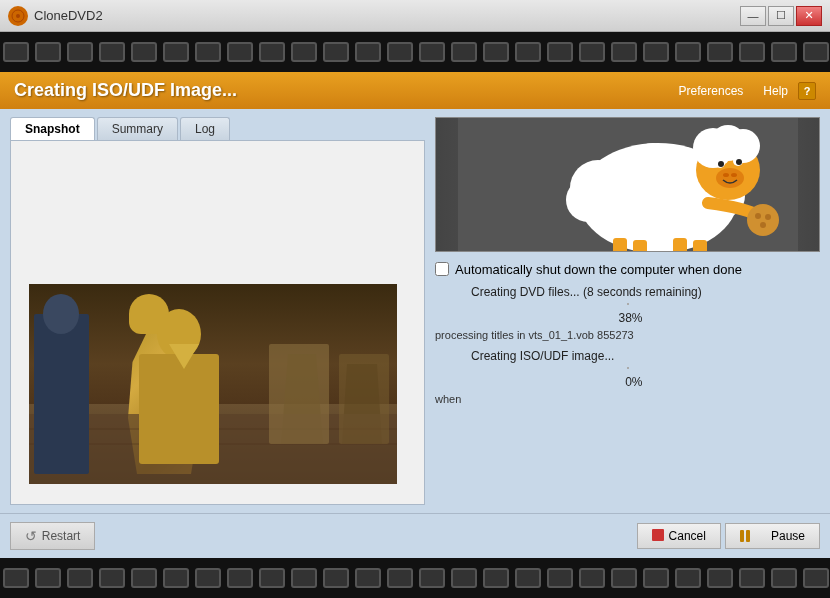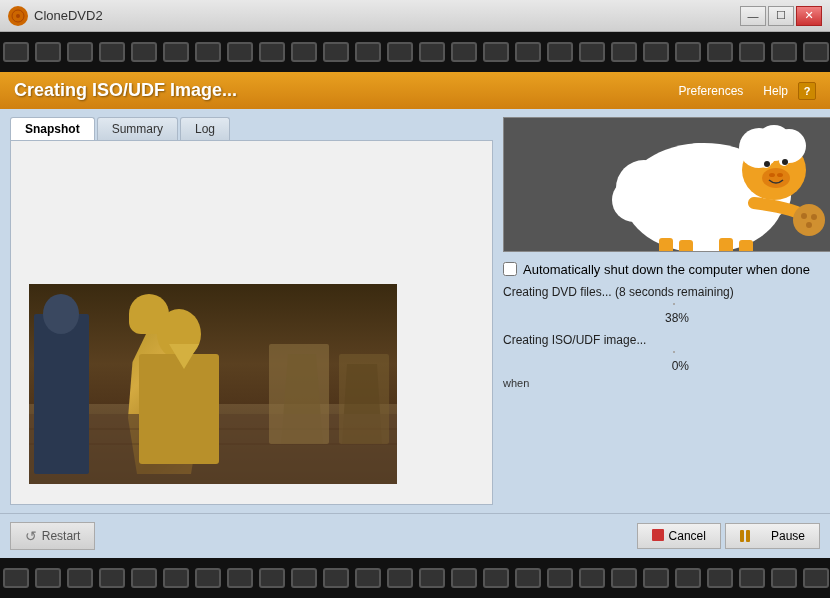--- a/index.html
+++ b/index.html
@@ -147,21 +147,21 @@
       flex: 1;
       display: flex;
       flex-direction: row;
       padding: 8px 10px;
       gap: 10px;
       overflow: hidden;
     }
 
     
     .left-panel {
-      width: 483px;
+      width: 415px;
       display: flex;
       flex-direction: column;
       flex-shrink: 0;
     }
 
     
     .tab-bar {
       display: flex;
       gap: 2px;
       margin-bottom: 0;
@@ -322,20 +322,21 @@
 
     .progress-section {
       display: flex;
       flex-direction: column;
       gap: 4px;
     }
 
     .progress-label {
       font-size: 12px;
       color: #222;
+      margin-left: 36px;
     }
     .progress-row {
       display: flex;
       align-items: center;
       gap: 6px;
       flex-direction: column;
     }
     .progress-bar-container {
       flex: 1;
       height: 18px;
@@ -594,20 +595,21 @@
         </div>
 
         <div class="progress-section">
           <span class="progress-label">Creating DVD files... (8 seconds remaining)</span>
           <div class="progress-row">
             <div class="progress-bar-container">
               <div class="progress-bar-fill" style="width:38%"></div>
             </div>
             <span class="progress-pct">38%</span>
           </div>
+          <span class="progress-subtext">processing titles in vts_01_1.vob 855273</span>
         </div>
 
         <div class="progress-section">
           <span class="progress-label">Creating ISO/UDF image...</span>
           <div class="progress-row">
             <div class="progress-bar-container">
               <div class="progress-bar-fill" style="width:0%"></div>
             </div>
             <span class="progress-pct">0%</span>
           </div>

